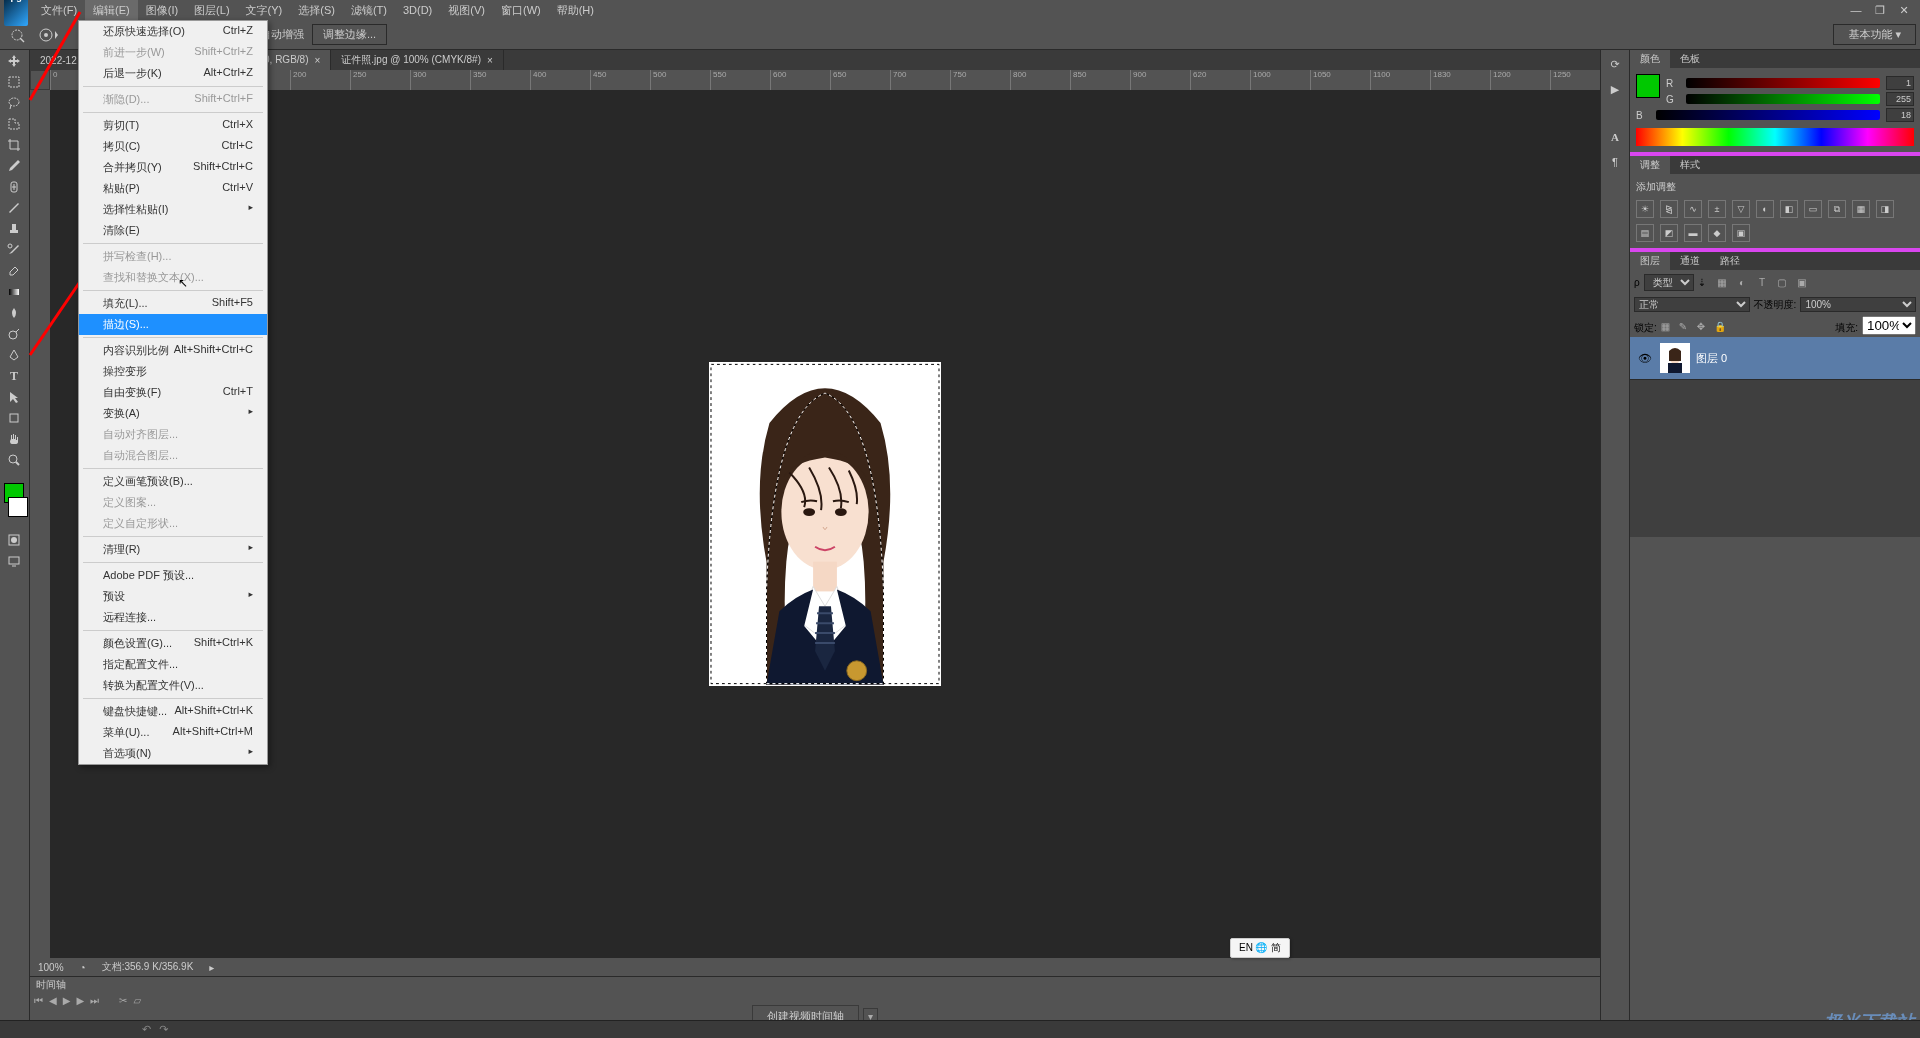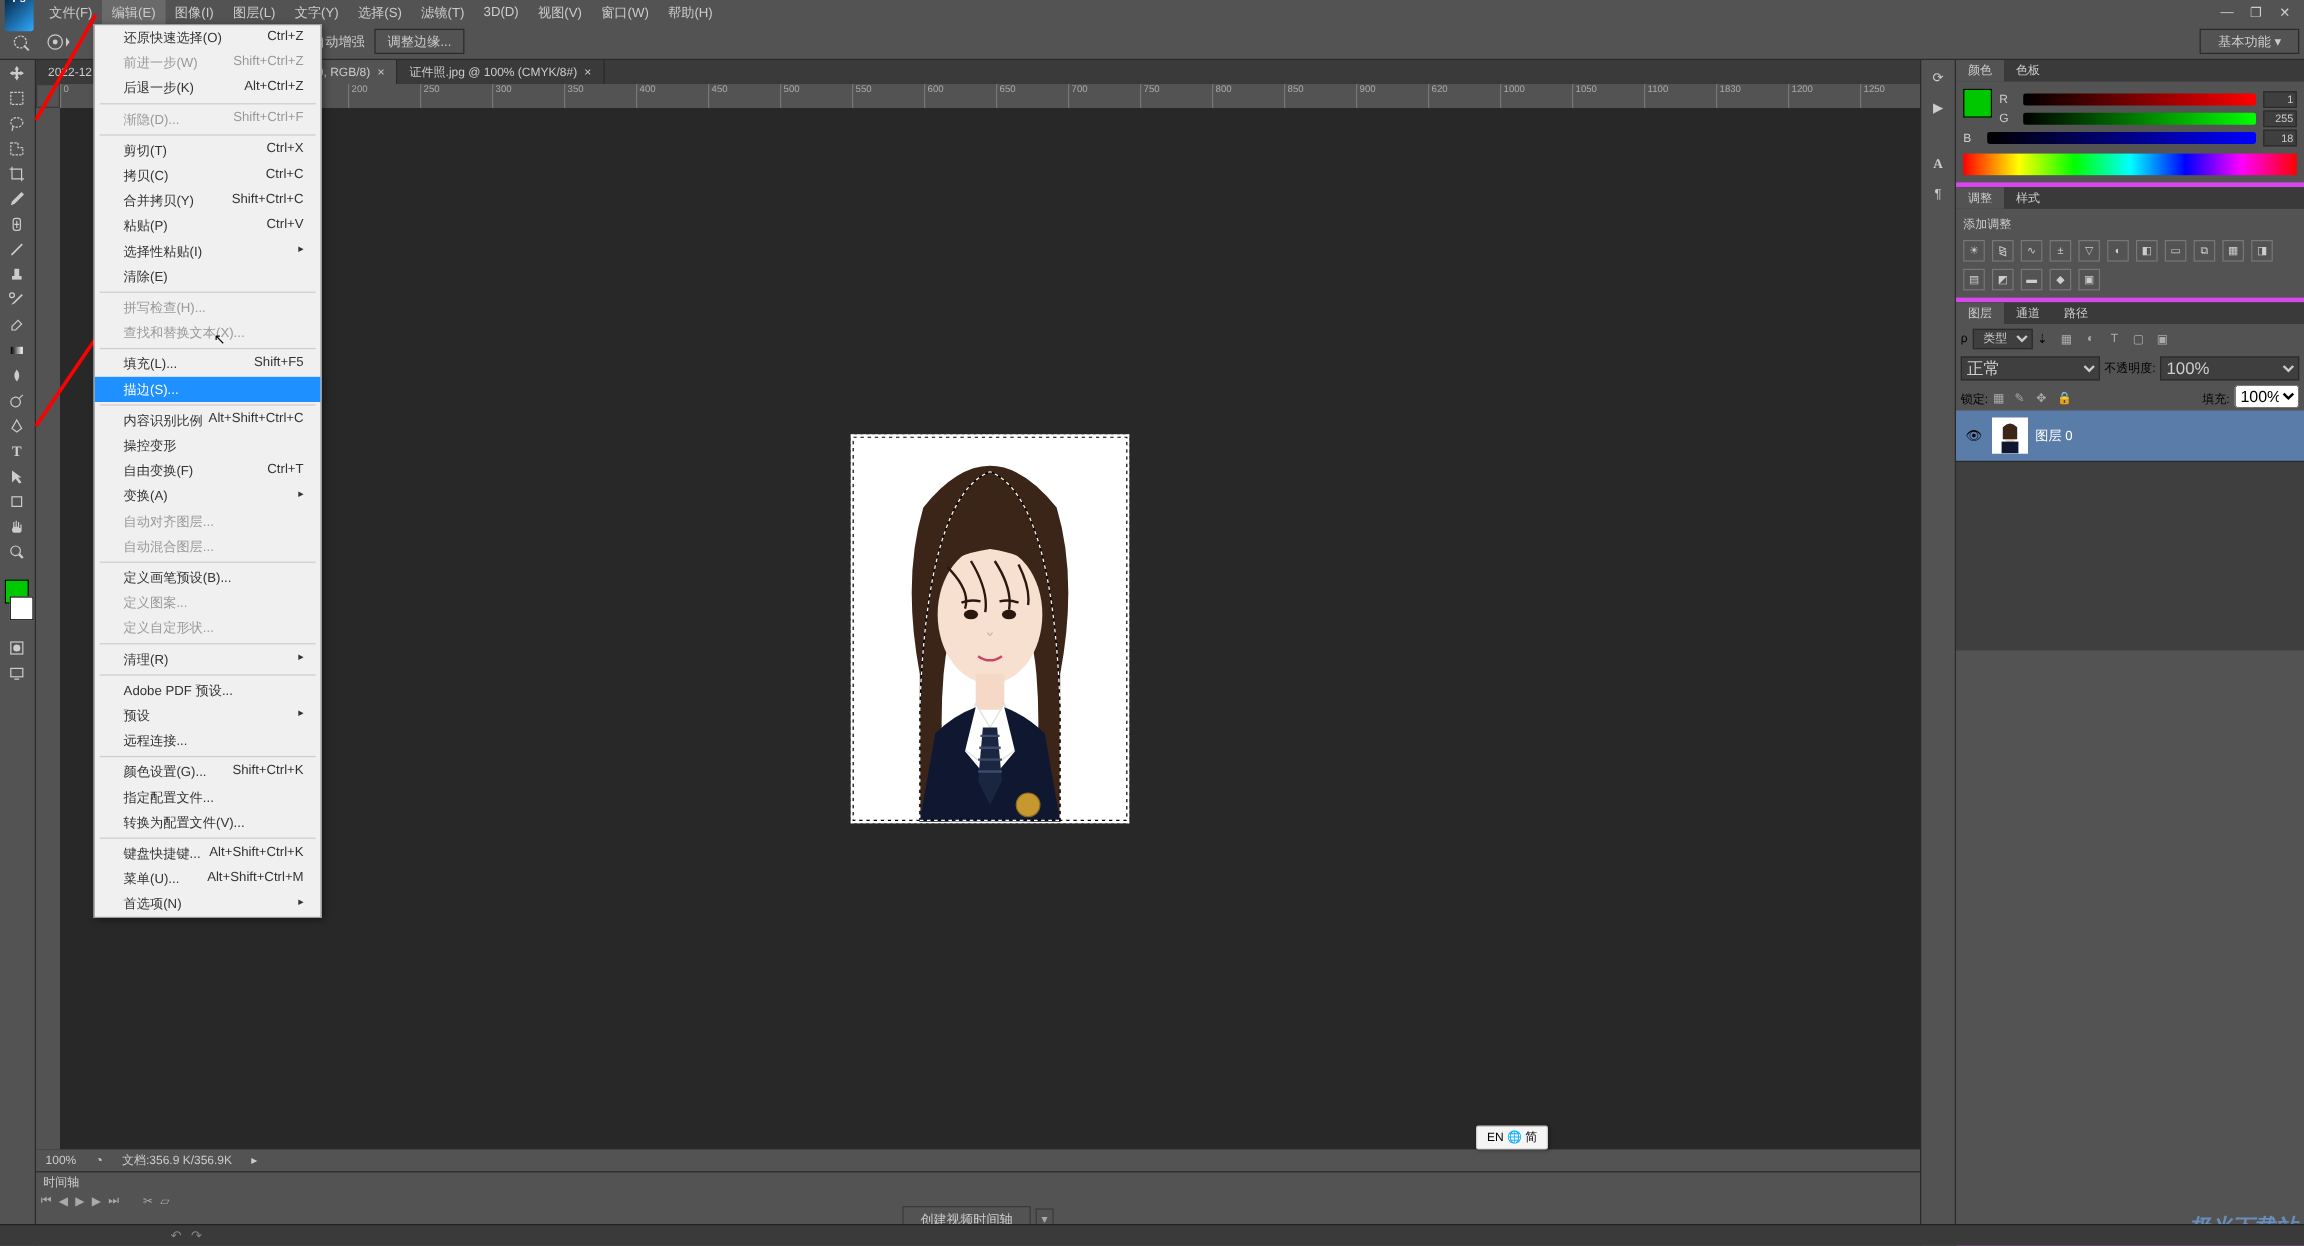--- a/index.html
+++ b/index.html
@@ -96,21 +96,21 @@
 .adj-label { font-size: 10px; margin-bottom: 6px; }
 .adj-icons { display: flex; flex-wrap: wrap; gap: 6px; }
 .adj-icon { width: 18px; height: 18px; border: 1px solid #777; display: flex; align-items: center; justify-content: center; font-size: 9px; cursor: pointer; }
 
 
 .layers-controls { display: flex; align-items: center; padding: 4px; gap: 4px; }
 .layers-controls select { background: #3f3f3f; border: 1px solid #2a2a2a; color: #ccc; font-size: 10px; padding: 1px 4px; }
 .layer-filter-icons { display: flex; gap: 4px; margin-left: 4px; }
 .lf-icon { width: 16px; height: 16px; display: flex; align-items: center; justify-content: center; font-size: 10px; color: #aaa; cursor: pointer; }
 .blend-row { display: flex; align-items: center; padding: 2px 4px; gap: 4px; }
-.blend-row select { flex: 1; background: #3f3f3f; border: 1px solid #2a2a2a; color: #ccc; font-size: 14px; }
+.blend-row select { flex: 1; background: #3f3f3f; border: 1px solid #2a2a2a; color: #ccc; font-size: 10px; }
 .blend-row .opacity-label { font-size: 10px; }
 .lock-row { display: flex; align-items: flex-end; padding: 2px 4px; gap: 4px; font-size: 10px; }
 .lock-icons { display: flex; gap: 4px; }
 .lock-icon { width: 14px; height: 14px; font-size: 10px; color: #aaa; }
 .layers-list { background: #3f3f3f; min-height: 200px; }
 .layer-item { display: flex; align-items: center; padding: 6px; background: #5a7ca8; border-bottom: 1px solid #2a2a2a; }
 .layer-eye { width: 18px; text-align: center; font-size: 11px; }
 .layer-thumb { width: 30px; height: 30px; background: #fff; margin: 0 6px; display: flex; align-items: center; justify-content: center; }
 .layer-thumb svg { width: 100%; height: 100%; }
 .layer-name { font-size: 11px; color: #fff; }

